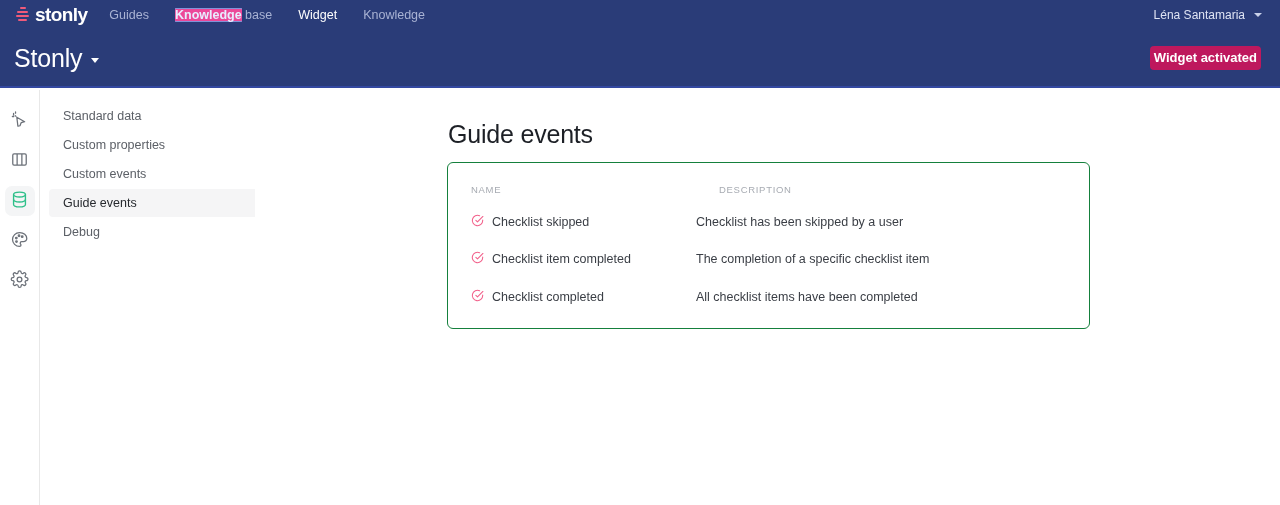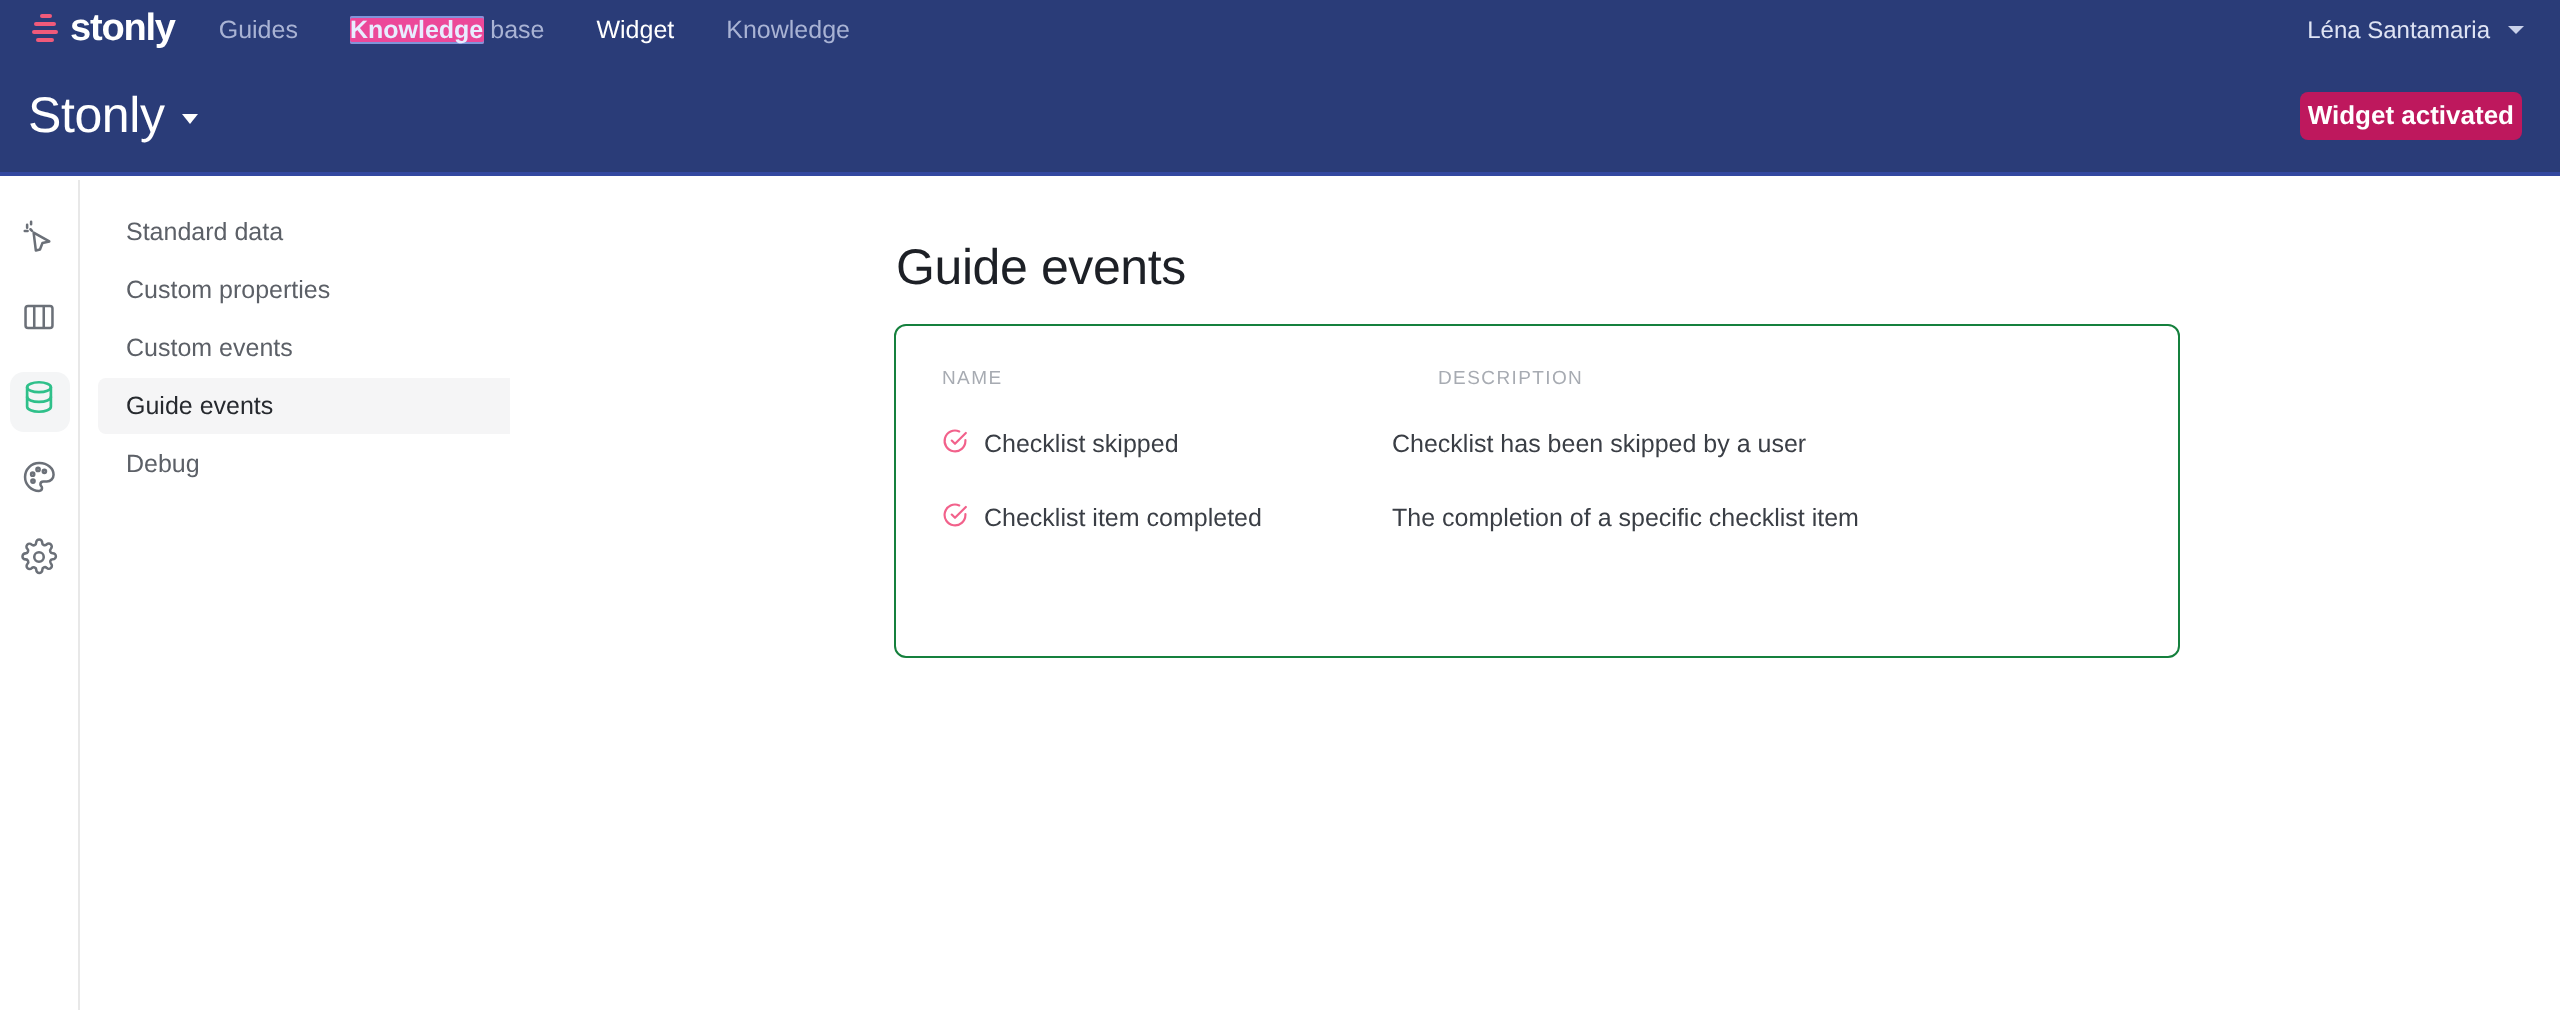--- a/index.html
+++ b/index.html
@@ -266,16 +266,30 @@
                 <svg width="13" height="13" viewBox="0 0 24 24" fill="none" stroke="#f2618b" stroke-width="2" stroke-linecap="round" stroke-linejoin="round">
                     <path d="M21.6 11.1V12a9.6 9.6 0 1 1-5.7-8.8"></path>
                     <path d="M22 4.6 12 14.6l-3-3"></path>
                   </svg>
               </span>
               <span>Checklist item completed</span>
             </span>
           </td>
           <td class="td-desc">The completion of a specific checklist item</td>
         </tr>
+        <tr>
+          <td class="td-name">
+            <span class="name-cell">
+              <span class="check-icon">
+                <svg width="13" height="13" viewBox="0 0 24 24" fill="none" stroke="#f2618b" stroke-width="2" stroke-linecap="round" stroke-linejoin="round">
+                    <path d="M21.6 11.1V12a9.6 9.6 0 1 1-5.7-8.8"></path>
+                    <path d="M22 4.6 12 14.6l-3-3"></path>
+                  </svg>
+              </span>
+              <span>Checklist completed</span>
+            </span>
+          </td>
+          <td class="td-desc">All checklist items have been completed</td>
+        </tr>
       </tbody>
     </table>
   </div>
 </div>
 
 </body></html>

